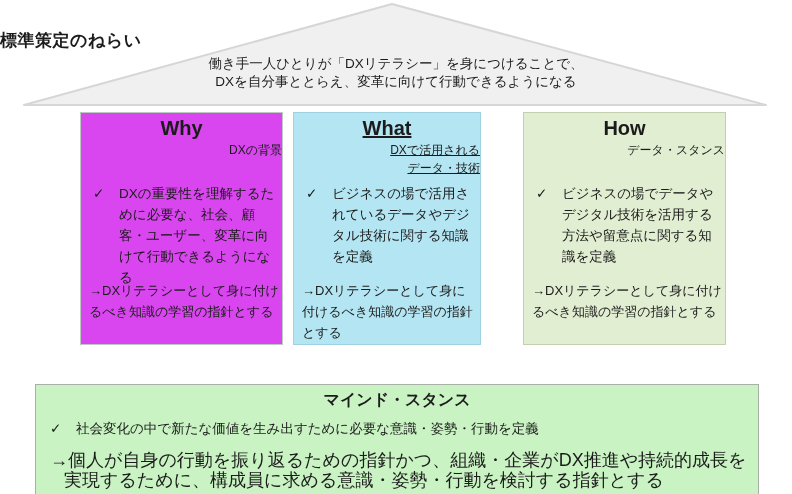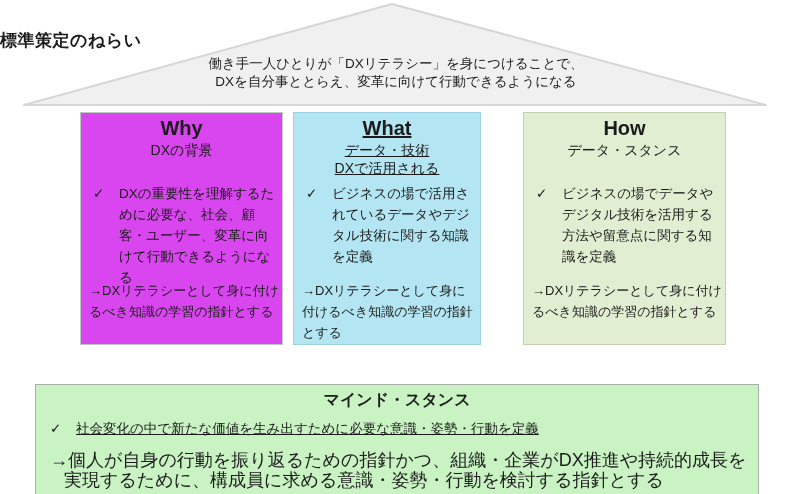--- a/index.html
+++ b/index.html
@@ -20,34 +20,34 @@
     font-size:13.5px;line-height:18px;
   }
   
   .pillar{position:absolute;top:112px;height:233px;box-sizing:border-box;border:1px solid #c0c9c3;}
   .pillar.why{left:80px;width:203px;border-color:#bfc9c3;}
   .pillar.what{left:293px;width:188px;border-color:#9ed1e1;text-decoration:underline;}
   .pillar.how{left:507px;width:203px;border-color:#c3cfae;margin-left:16px;}
   .p-header{
     text-align:center;padding-top:2px;font-size:20px;font-weight:bold;line-height:26px;
   }
-  .p-sub{text-align:center;font-size:14px;line-height:18px;}
+  .p-sub{text-align:right;font-size:12px;line-height:18px;}
   .p-bullet{position:absolute;top:70px;left:12px;right:5px;font-size:13.5px;line-height:21px;}
   .p-bullet .check{position:absolute;left:0;top:0;}
   .p-bullet .btext{display:block;padding-left:26px;}
   .p-arrow{position:absolute;top:167px;left:8px;right:3px;font-size:13px;line-height:21px;}
   
   .mind{
     position:absolute;left:35px;top:352px;width:724px;height:128px;
     box-sizing:border-box;border:1px solid #a8b0a8;
   }
   .m-title{text-align:center;padding-top:5px;font-size:16px;font-weight:bold;line-height:20px;}
   .m-bullet{position:absolute;top:34px;left:14px;right:10px;font-size:13.5px;line-height:20px;}
   .m-bullet .check{position:absolute;left:0;top:0;}
-  .m-bullet .btext{display:block;padding-left:26px;text-decoration:underline;}
+  .m-bullet .btext{display:block;padding-left:26px;}
   .m-arrow{
     position:absolute;top:65px;left:14px;right:8px;
     font-size:18px;line-height:20px;
     padding-left:14px;text-indent:-14px;
   }
 </style>
 </head>
 <body>
 
 <div class="canvas">
@@ -67,22 +67,22 @@
     <div class="p-bullet">
       <span class="check">✓</span>
       <span class="btext">DXの重要性を理解するために必要な、社会、顧客・ユーザー、変革に向けて行動できるようになる</span>
     </div>
     <div class="p-arrow">→DXリテラシーとして身に付けるべき知識の学習の指針とする</div>
   </div>
 
   <div class="pillar what" style="background-color: rgb(180, 229, 242);">
     <div class="p-header">What</div>
     <div class="p-sub">
+      <div>DXで活用される</div>
       <div>データ・技術</div>
-      <div>DXで活用される</div>
     </div>
     <div class="p-bullet">
       <span class="check">✓</span>
       <span class="btext">ビジネスの場で活用されているデータやデジタル技術に関する知識を定義</span>
     </div>
     <div class="p-arrow">→DXリテラシーとして身に付けるべき知識の学習の指針とする</div>
   </div>
 
   <div class="pillar how" style="background-color: rgb(226, 238, 210);">
     <div class="p-header">How</div>

